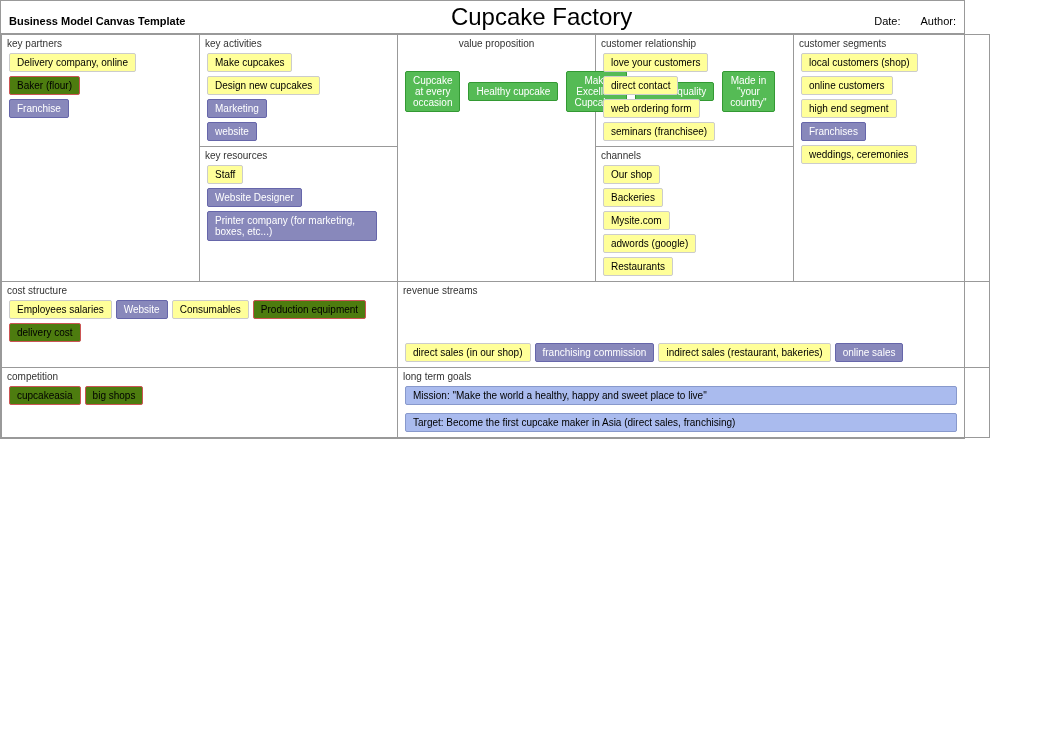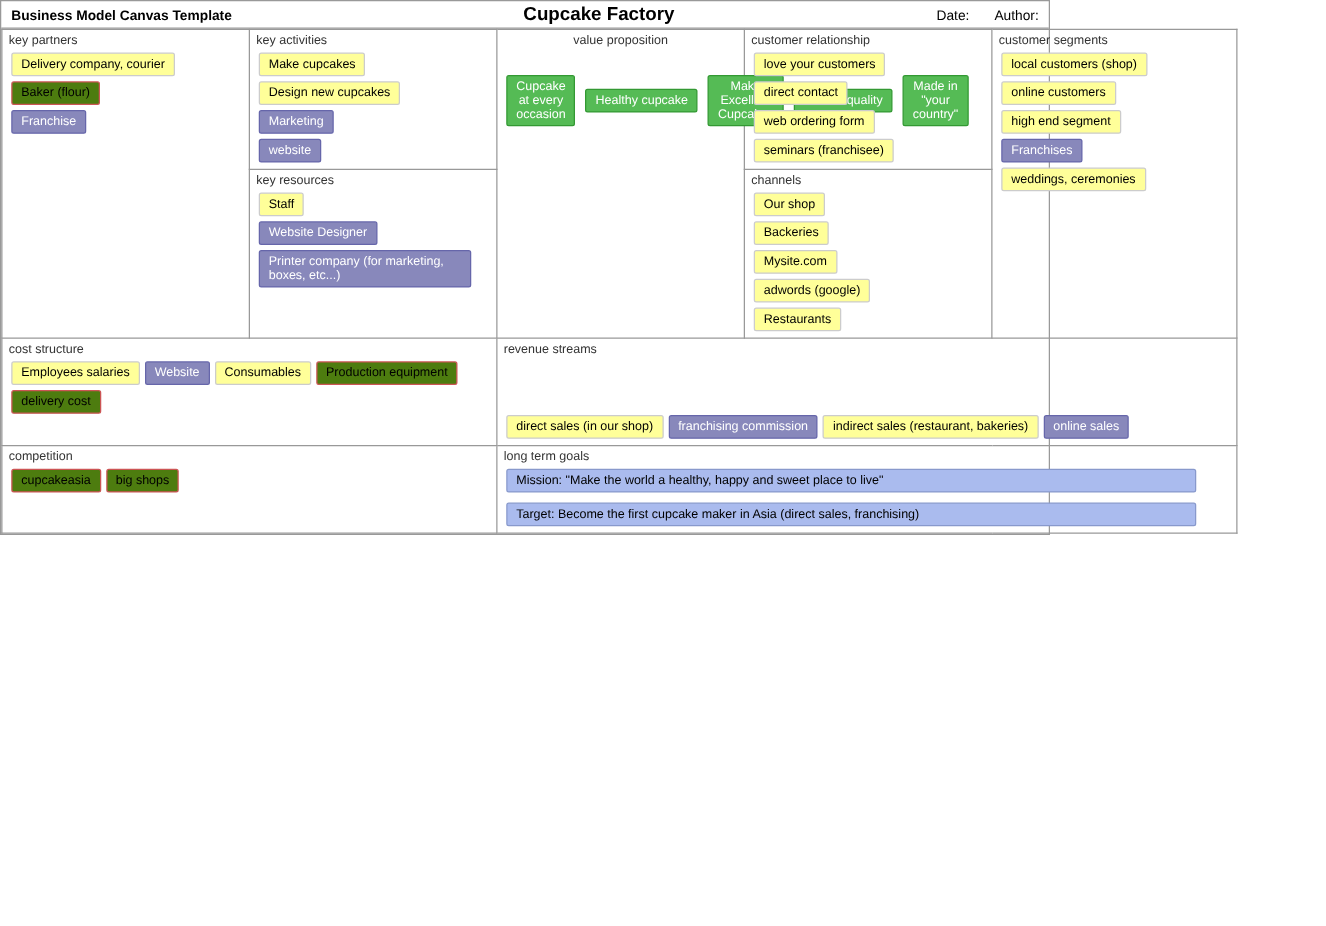--- a/index.html
+++ b/index.html
@@ -1,21 +1,21 @@
 <!DOCTYPE html>
 <html><head>
   <meta charset="utf-8">
   <style>
     * { box-sizing: border-box; margin: 0; padding: 0; }
     body { font-family: Arial, sans-serif; font-size: 11px; background: #fff; }
     
-    .outer { width: 840px; border: 1px solid #999; }
+    .outer { width: 965px; border: 1px solid #999; }
     .header-row { display: flex; align-items: baseline; padding: 2px 8px 2px 8px; border-bottom: 1px solid #999; }
     .header-app { font-weight: bold; font-size: 11px; width: 200px; }
-    .header-title { flex: 1; text-align: center; font-size: 15px; font-weight: bold; }
+    .header-title { flex: 1; text-align: center; font-size: 24px; font-weight: normal; }
     .header-meta { display: flex; gap: 20px; font-size: 11px; }
     
     table.bmc { border-collapse: collapse; width: 100%; table-layout: fixed; }
     table.bmc td, table.bmc th { border: 1px solid #999; padding: 3px 5px; vertical-align: top; font-size: 10px; font-weight: normal; }
     
     .lbl { font-size: 10px; color: #333; margin-bottom: 2px; display: block; }
     
     .chip { display: inline-block; padding: 3px 7px; border-radius: 2px; margin: 2px; font-size: 10px; white-space: nowrap; }
     .y { background: #ffff99; border: 1px solid #ccc; }
     .g { background: #55bb55; border: 1px solid #339933; color: #fff; }
@@ -45,21 +45,21 @@
       <col style="width:198px">
       <col style="width:196px">
     </colgroup>
 
     <tbody>
         <tr>
 
       <td rowspan="2">
         <span class="lbl">key partners</span>
         <div>
-          <div><span class="chip y">Delivery company, courier</span></div>
+          <div><span class="chip y">Delivery company, online</span></div>
           <div><span class="chip r">Baker (flour)</span></div>
           <div><span class="chip b">Franchise</span></div>
         </div>
       </td>
 
       <td>
         <span class="lbl">key activities</span>
         <div>
           <div><span class="chip y">Make cupcakes</span></div>
           <div><span class="chip y">Design new cupcakes</span></div>

